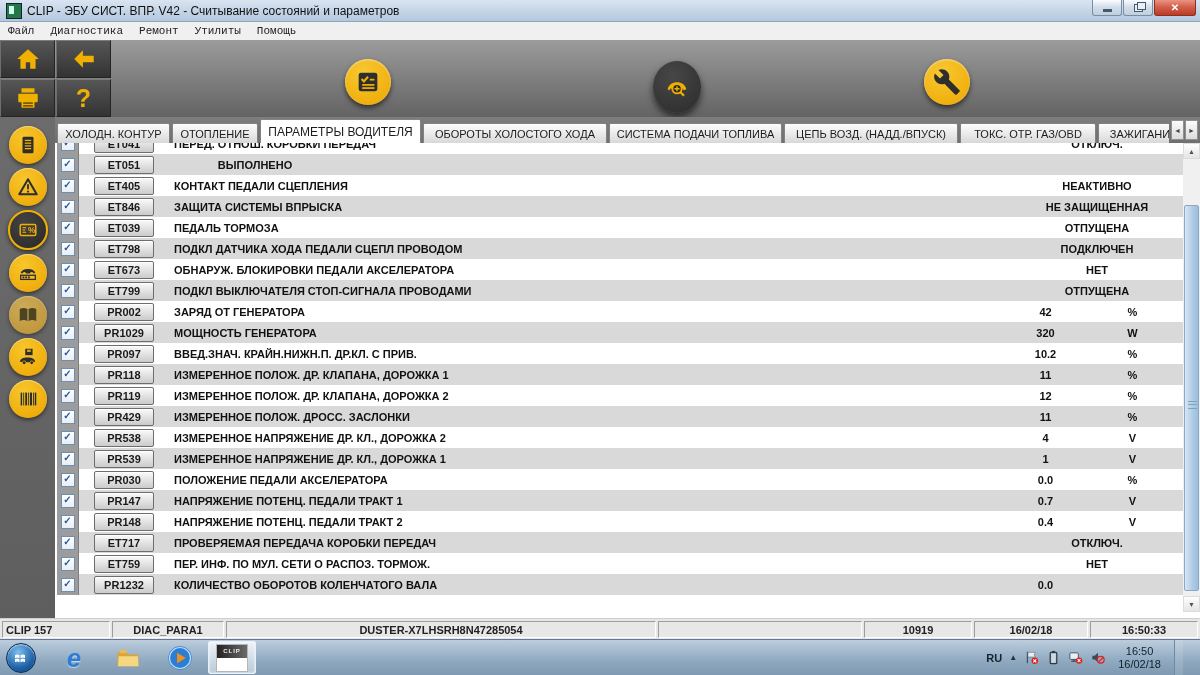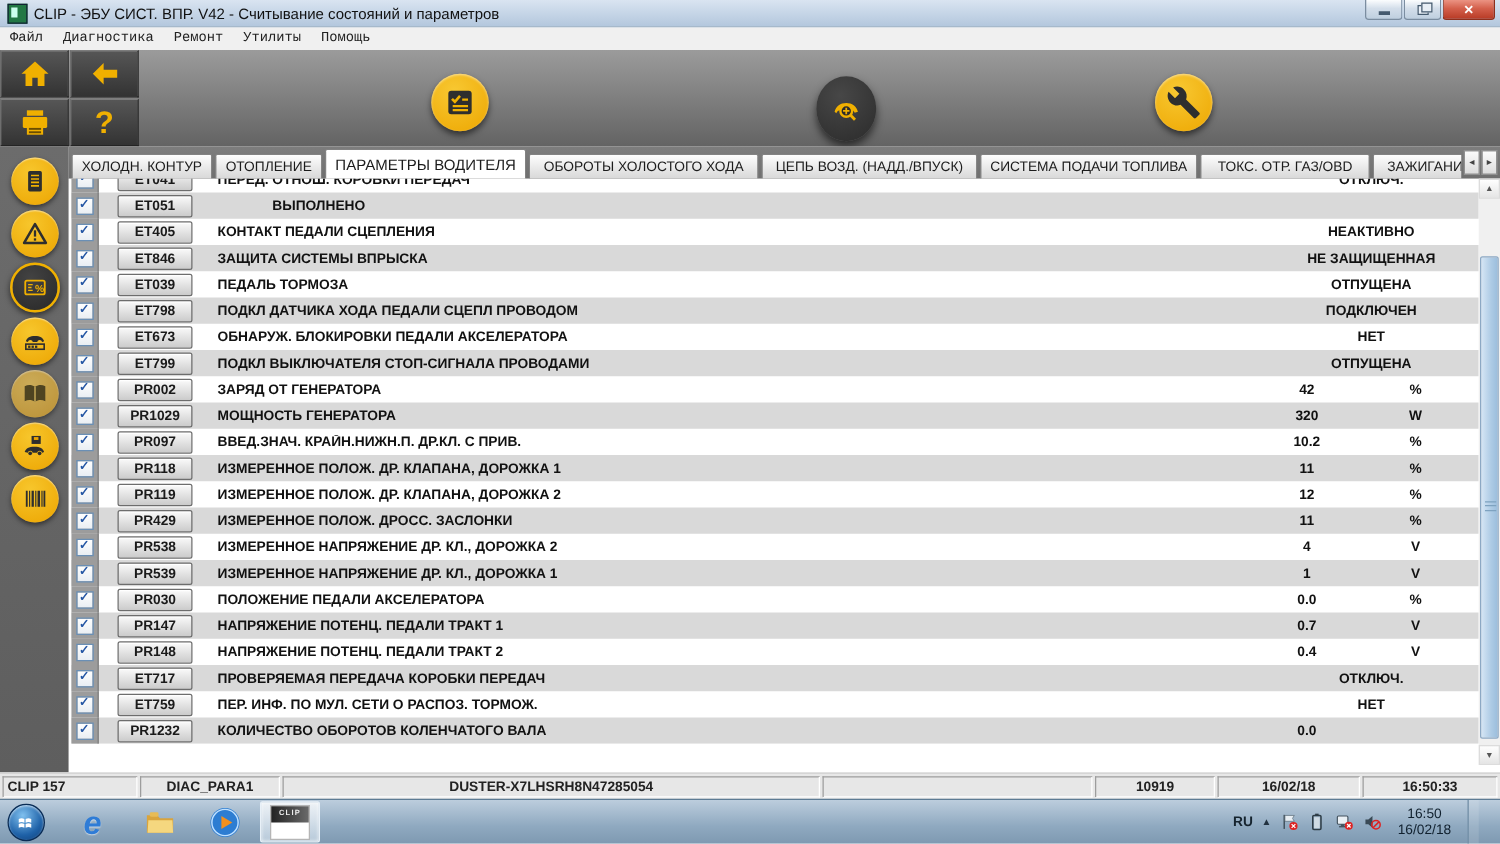--- a/index.html
+++ b/index.html
@@ -110,21 +110,21 @@
     border-top:1px solid #7ea2c0;border-bottom:1px solid #7ea2c0;}
   .sb-grip::after{content:"";position:absolute;left:0;top:2px;width:9px;height:1px;background:#7ea2c0;}
 
   
   .statusbar{position:absolute;left:0;right:0;bottom:35px;height:22px;background:#e7e7e7;
     border-top:1px solid #cfcfcf;display:flex;align-items:stretch;padding:2px 1px;box-sizing:border-box;font-weight:bold;}
   .scell{border:1px solid;border-color:#9d9d9d #ffffff #ffffff #9d9d9d;margin:0 1px;
     font-size:11px;color:#222;display:flex;align-items:center;justify-content:center;
     white-space:nowrap;overflow:hidden;box-sizing:border-box;}
   .s0{width:108px;justify-content:flex-start;padding-left:3px;}
-  .s1{width:112px;} .s2{width:430px;} .s3{flex:1;} .s4{width:96px;} .s5{width:114px;} .s6{width:108px;}
+  .s1{width:112px;} .s2{width:430px;} .s3{flex:1;} .s4{width:108px;} .s5{width:114px;} .s6{width:108px;}
 
   
   .taskbar{position:absolute;left:0;right:0;bottom:0;height:35px;
     background:linear-gradient(#bccddd,#8fa9c0 60%,#7e99b1);border-top:1px solid #5d7document:none;
     border-top:1px solid #5d7b94;display:flex;align-items:center;}
   .tb-item{width:40px;height:33px;display:flex;align-items:center;justify-content:center;}
   .start-orb{width:28px;height:28px;border-radius:50%;
     background:radial-gradient(circle at 40% 30%,#7fc0ef,#1f62a8 60%,#0b3b74);
     border:1px solid #0a2c55;box-shadow:inset 0 1px 2px rgba(255,255,255,.7);
     display:flex;align-items:center;justify-content:center;margin-left:6px;}
@@ -297,22 +297,22 @@
       </svg>
     </div>
   </div>
 
   <div class="tabbar">
     <div class="tabs" id="tabs">
         <div class="tab">ХОЛОДН. КОНТУР</div>
         <div class="tab">ОТОПЛЕНИЕ</div>
         <div class="tab active">ПАРАМЕТРЫ ВОДИТЕЛЯ</div>
         <div class="tab">ОБОРОТЫ ХОЛОСТОГО ХОДА</div>
+        <div class="tab">СИСТЕМА ПОДАЧИ ТОПЛИВА</div>
         <div class="tab">ЦЕПЬ ВОЗД. (НАДД./ВПУСК)</div>
-        <div class="tab">СИСТЕМА ПОДАЧИ ТОПЛИВА</div>
         <div class="tab">ТОКС. ОТР. ГАЗ/OBD</div>
         <div class="tab">ЗАЖИГАНИ</div>
       </div>
     <div class="tabscroll">
       <div class="ts">◄</div>
       <div class="ts">►</div>
     </div>
   </div>
 
   <div class="content">

